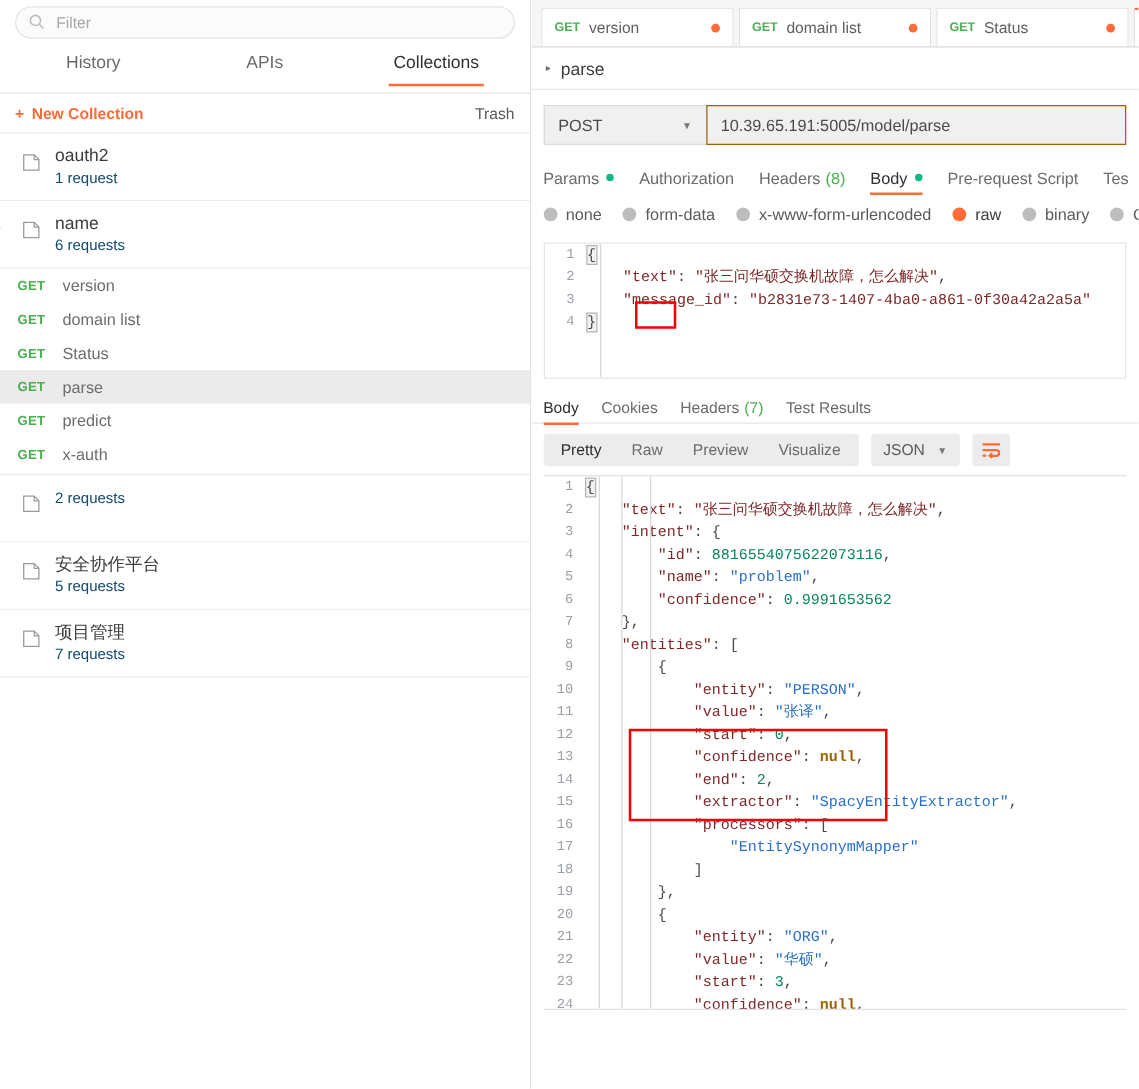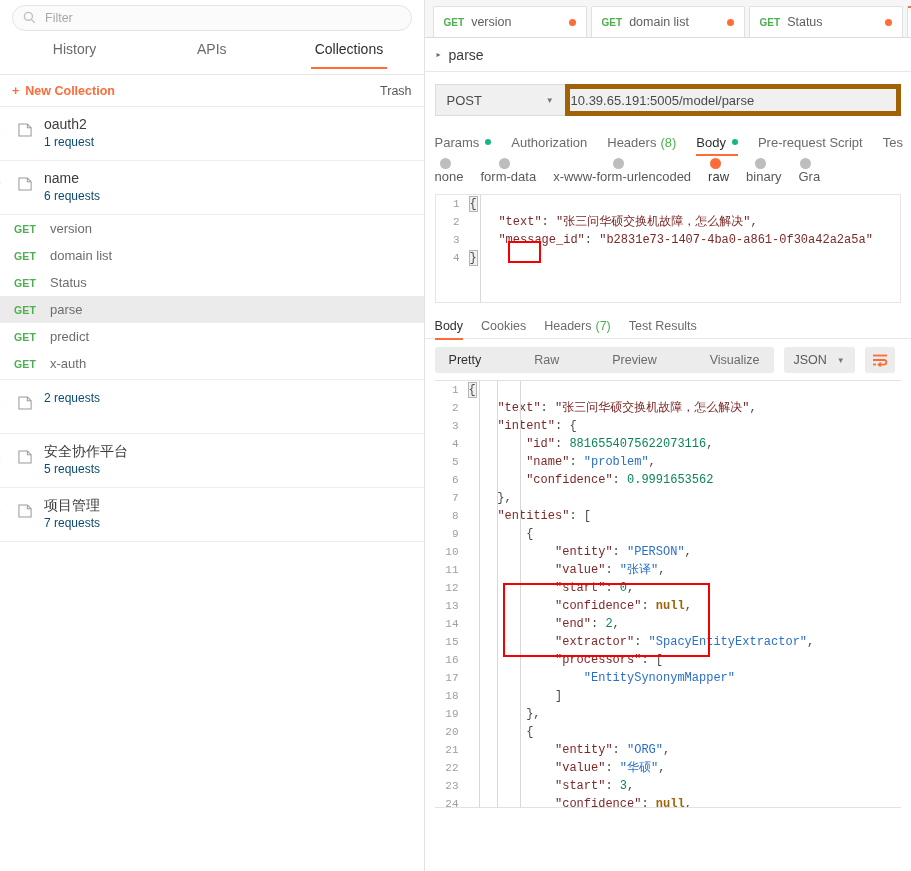--- a/index.html
+++ b/index.html
@@ -279,24 +279,24 @@
     padding: 0 11px;
     box-sizing: border-box;
     cursor: pointer;
   }
   .method .mtext { font-size: 13px; color: #4a4a4a; flex: 1; }
   .method .caret { font-size: 8px; color: #777; }
   .urlbox {
     flex: 1;
     height: 32px;
     background: #f0f0f0;
-    border: 5px solid #a16207;
-    display: flex;
-    align-items: center;
-    padding: 0 1px;
+    border: 1px solid #a16207;
+    display: flex;
+    align-items: center;
+    padding: 0 11px;
     box-sizing: border-box;
     font-size: 13px;
     color: #4a4a4a;
     overflow: hidden;
     white-space: nowrap;
   }
 
   .reqtabs {
     display: flex;
     align-items: center;
@@ -342,21 +342,20 @@
     box-sizing: border-box;
   }
   .radio {
     display: flex;
     align-items: center;
     margin-right: 17px;
     font-size: 13px;
     color: #5a5a5a;
     cursor: pointer;
     white-space: nowrap;
-    flex-direction: column;
   }
   .radio .bullet {
     width: 11px; height: 11px;
     border-radius: 50%;
     background: #bdbdbd;
     margin-right: 7px;
     flex: 0 0 auto;
   }
   .radio.on .bullet { background: #ff6c37; }
   .radio.on { color: #3c3c3c; }
@@ -436,21 +435,20 @@
     padding: 8px 10px 7px 10px;
     box-sizing: border-box;
   }
   .segs {
     display: flex;
     background: #ececec;
     border-radius: 3px;
     height: 26px;
     align-items: center;
     padding: 0 2px;
-    gap: 29px;
   }
   .seg {
     padding: 0 12px;
     font-size: 12.5px;
     color: #6b6b6b;
     line-height: 26px;
     cursor: pointer;
     white-space: nowrap;
   }
   .seg.active { color: #2f2f2f; }

